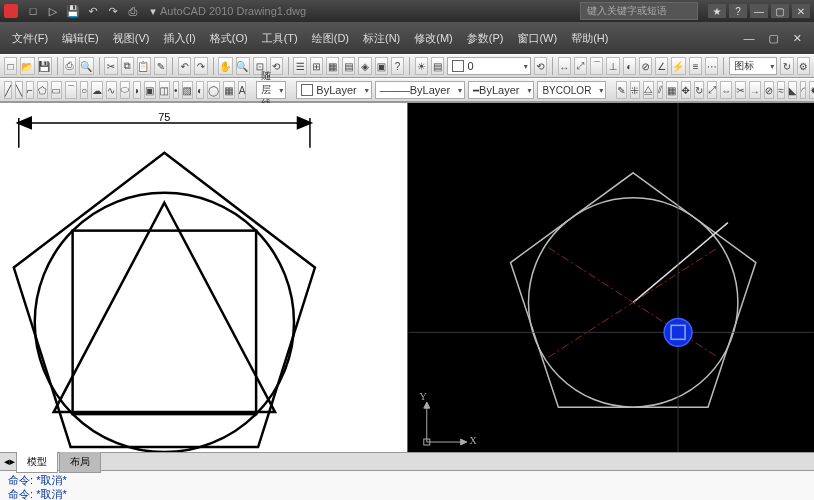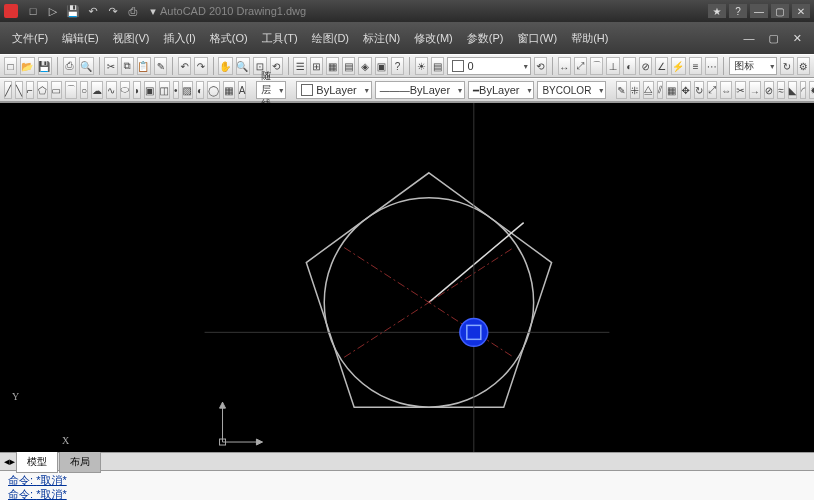--- a/index.html
+++ b/index.html
@@ -21,38 +21,39 @@
 .tdrop:after{content:"▾";position:absolute;right:2px;font-size:8px;color:#555;}
 .swatch{width:12px;height:12px;border:1px solid #666;margin-right:3px;}
 .workspace{height:350px;display:flex;background:#888;border-top:1px solid #999;}
 .pane{flex:1;position:relative;overflow:hidden;}
 .pane.left{background:#fff;border-right:1px solid #666;}
 .pane.right{background:#000;}
 .tabs{height:18px;background:#ddd;border-top:1px solid #999;display:flex;align-items:center;padding:0 4px;gap:1px;}
 .tab{padding:3px 10px;background:#bbb;border:1px solid #999;font-size:10px;cursor:pointer;}
 .tab.active{background:#fff;}
 .cmdarea{height:46px;background:#f8f8f8;border-top:1px solid #999;padding:2px 8px;overflow:hidden;font-family:SimSun,monospace;font-size:11px;}
-.cmdline{color:#003399;line-height:14px;text-decoration:underline;}
+.cmdline{color:#003399;line-height:14px;}
 .ucs-label{position:absolute;font-size:10px;color:#aaa;font-family:serif;}
 </style>
 </head>
 <body>
 
 <div class="titlebar">
   <div class="logo"></div>
   <div class="qat">
     <span>□</span>
     <span>▷</span>
     <span>💾</span>
     <span>↶</span>
     <span>↷</span>
     <span>⎙</span>
     <span>▾</span>
   </div>
   <div class="center">AutoCAD 2010   Drawing1.dwg</div>
+  <div class="search">键入关键字或短语</div>
   <div class="winctrl">
     <span>★</span>
     <span>?</span>
     <span>—</span>
     <span>▢</span>
     <span>✕</span>
   </div>
 </div>
 
 <div class="menubar">
@@ -170,20 +171,36 @@
   <div class="tbtn">✂</div>
   <div class="tbtn">→</div>
   <div class="tbtn">⊘</div>
   <div class="tbtn">≈</div>
   <div class="tbtn">◣</div>
   <div class="tbtn">◜</div>
   <div class="tbtn">✹</div>
 </div>
 
 <div class="workspace">
+  <div class="pane left">
+    <svg width="100%" height="100%" viewBox="0 0 406 350">
+      <g stroke="#000" stroke-width="2.5" fill="none">
+        <line x1="18" y1="20" x2="310" y2="20" stroke-width="1.5"></line>
+        <path d="M18 20 l12 -5 v10 z" fill="#000"></path>
+        <path d="M310 20 l-12 -5 v10 z" fill="#000"></path>
+        <line x1="18" y1="15" x2="18" y2="45" stroke-width="1.5"></line>
+        <line x1="310" y1="15" x2="310" y2="45" stroke-width="1.5"></line>
+        <text x="164" y="18" font-size="28" font-family="serif" text-anchor="middle" fill="#000" stroke="none">75</text>
+        <polygon points="164,50 315,165 258,345 70,345 13,165"></polygon>
+        <circle cx="164" cy="220" r="130"></circle>
+        <rect x="72" y="128" width="184" height="184"></rect>
+        <polygon points="164,100 275,310 53,310"></polygon>
+      </g>
+    </svg>
+  </div>
   <div class="pane right">
     <svg width="100%" height="100%" viewBox="0 0 406 350">
       <g stroke="#bbb" stroke-width="1.5" fill="none">
         <polygon points="225,70 348,160 300,305 150,305 102,160"></polygon>
         <circle cx="225" cy="200" r="105"></circle>
         <line x1="225" y1="200" x2="320" y2="120" stroke="#ddd"></line>
         <line x1="0" y1="230" x2="406" y2="230" stroke="#444" stroke-width="0.8"></line>
         <line x1="270" y1="0" x2="270" y2="350" stroke="#444" stroke-width="0.8"></line>
         <line x1="140" y1="145" x2="310" y2="255" stroke="#a33" stroke-width="0.8" stroke-dasharray="8 3 2 3"></line>
         <line x1="140" y1="255" x2="310" y2="145" stroke="#a33" stroke-width="0.8" stroke-dasharray="8 3 2 3"></line>

